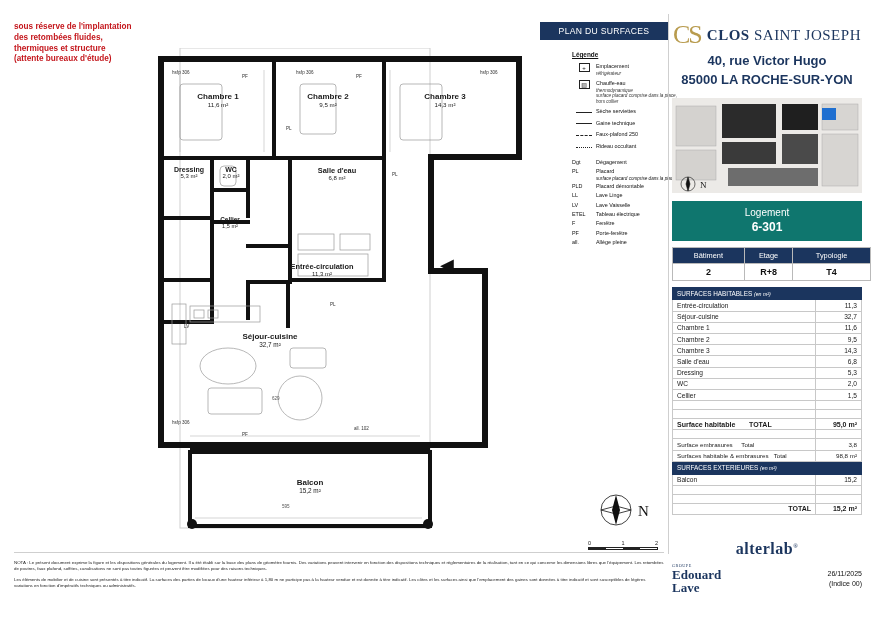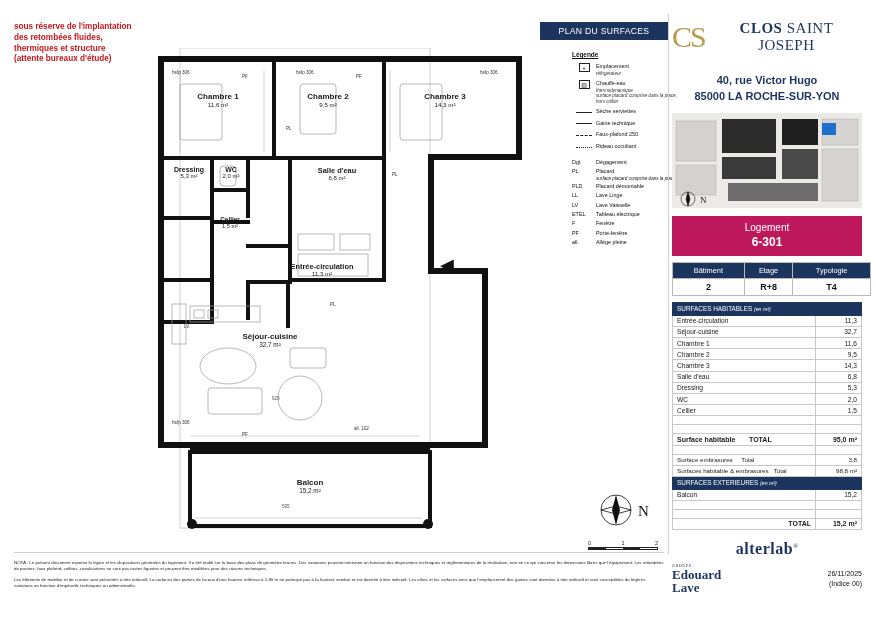--- a/index.html
+++ b/index.html
@@ -46,27 +46,27 @@
   .ab-val .sub { font-style:italic; font-size:4.6px; display:block; line-height:1.25;}
   .sym-box { display:inline-block; width:11px; height:9px; border:.6px solid #222; line-height:8px; text-align:center; font-size:6px;}
   .sym-line { display:inline-block; width:16px; border-top:.8px solid #222; vertical-align:middle;}
   .sym-dash { display:inline-block; width:16px; border-top:.8px dashed #222; vertical-align:middle;}
   .sym-dot { display:inline-block; width:16px; border-top:1.2px dotted #222; vertical-align:middle;}
 
   
   .right { position:absolute; left:672px; top:14px; width:190px; }
   .brand { text-align:center; padding-top:6px; }
   .brand .logo-row { display:flex; align-items:center; justify-content:center; gap:6px; }
-  .brand .cs { font-family:"Liberation Serif", serif; font-size:30px; color:#b89b4e; letter-spacing:-2px;text-align:right; }
+  .brand .cs { font-family:"Liberation Serif", serif; font-size:26px; color:#b89b4e; letter-spacing:-2px;text-align:right; }
   .brand .name { font-family:"Liberation Serif", serif; font-size:15px; color:#1b355e; letter-spacing:.5px;}
   .brand .name .b { font-weight:bold; }
-  .addr { font-size:11px; font-weight:bold; color:#1b355e; line-height:1.45; margin-top:19px;}
+  .addr { font-size:13px; font-weight:bold; color:#1b355e; line-height:1.45; margin-top:2px;}
   .minimap { margin-top:8px; width:190px; height:95px; background:#efeeec; position:relative; overflow:hidden; border:0; }
   .logement-band {
-    margin-top:8px; background:#be185d; color:#fff; text-align:center;
+    margin-top:8px; background:#0f766e; color:#fff; text-align:center;
     padding:6px 0 7px 0;
   }
   .logement-band .t1 { font-size:10px; }
   .logement-band .t2 { font-size:12px; font-weight:bold; margin-top:2px;}
 
   table.info { width:199px; border-collapse:collapse; margin-top:6px; }
   table.info td, table.info th { border:.7px solid #b9b9b9; }
   .hdr td { background:#1b355e; color:#fff; font-size:7.4px; text-align:center; padding:3px 0; font-weight:normal;}
   .hdrv td { font-size:9px; font-weight:bold; text-align:center; padding:3px 0; color:#111; }
 

